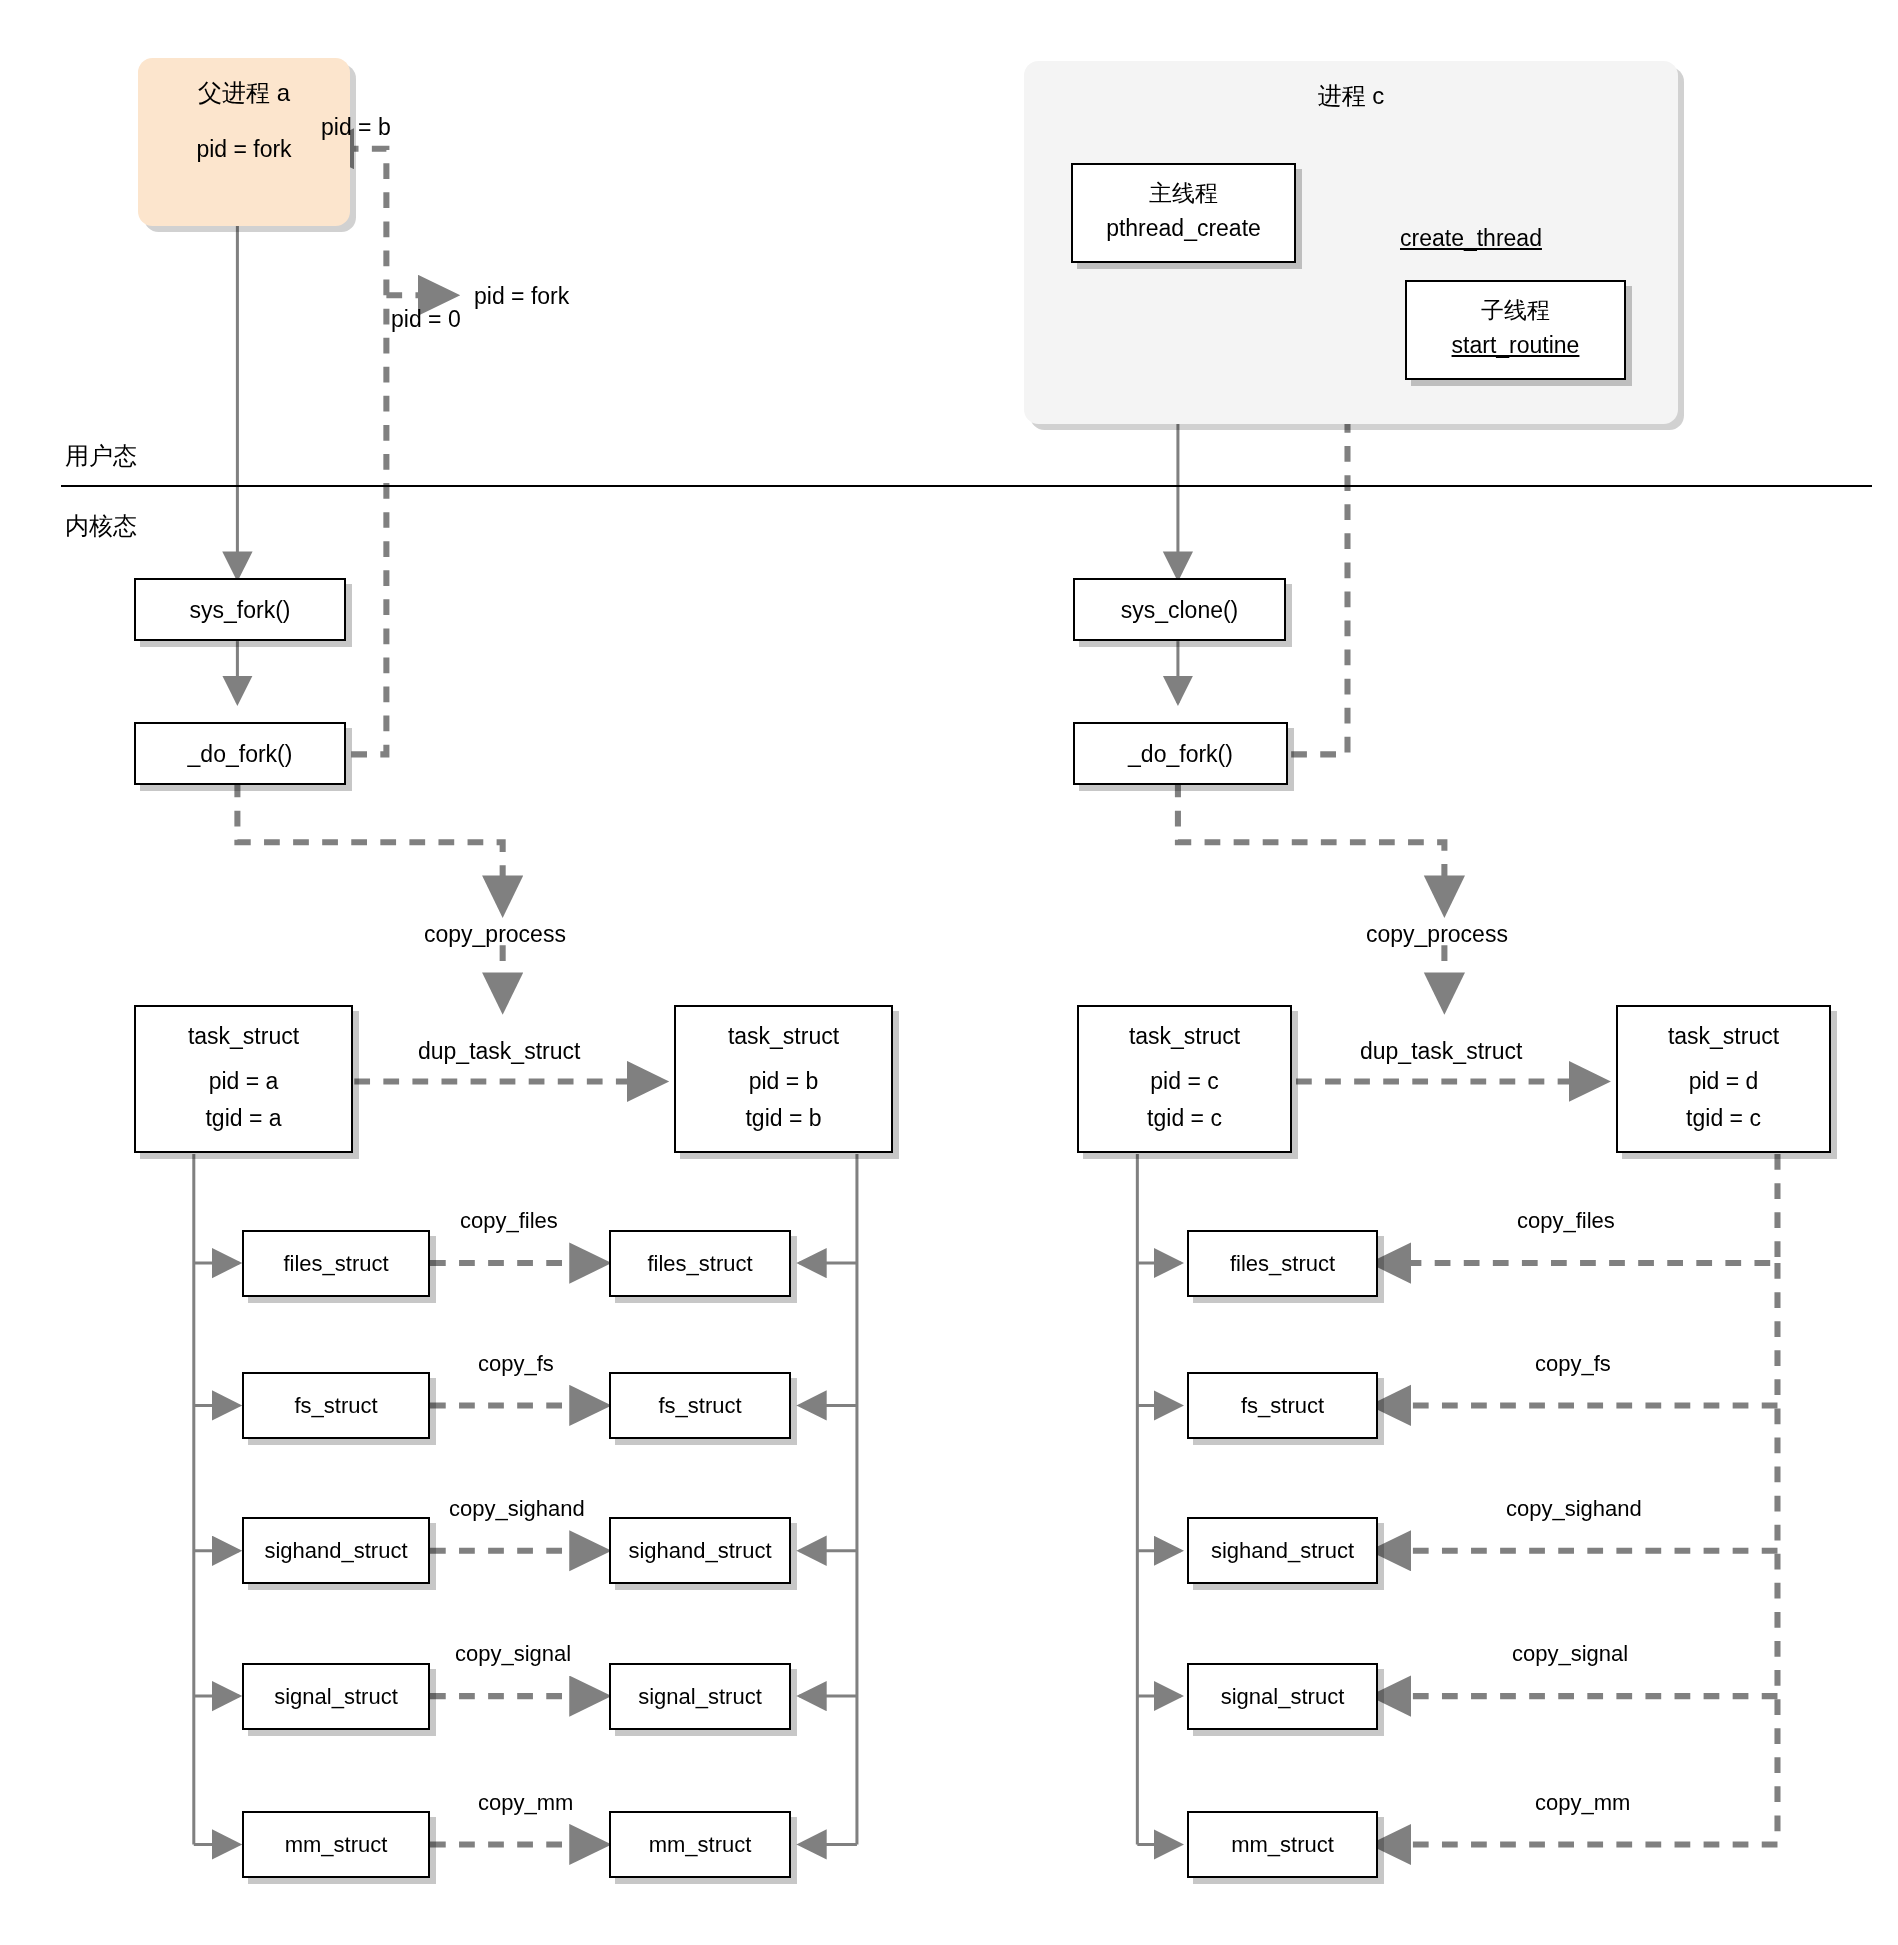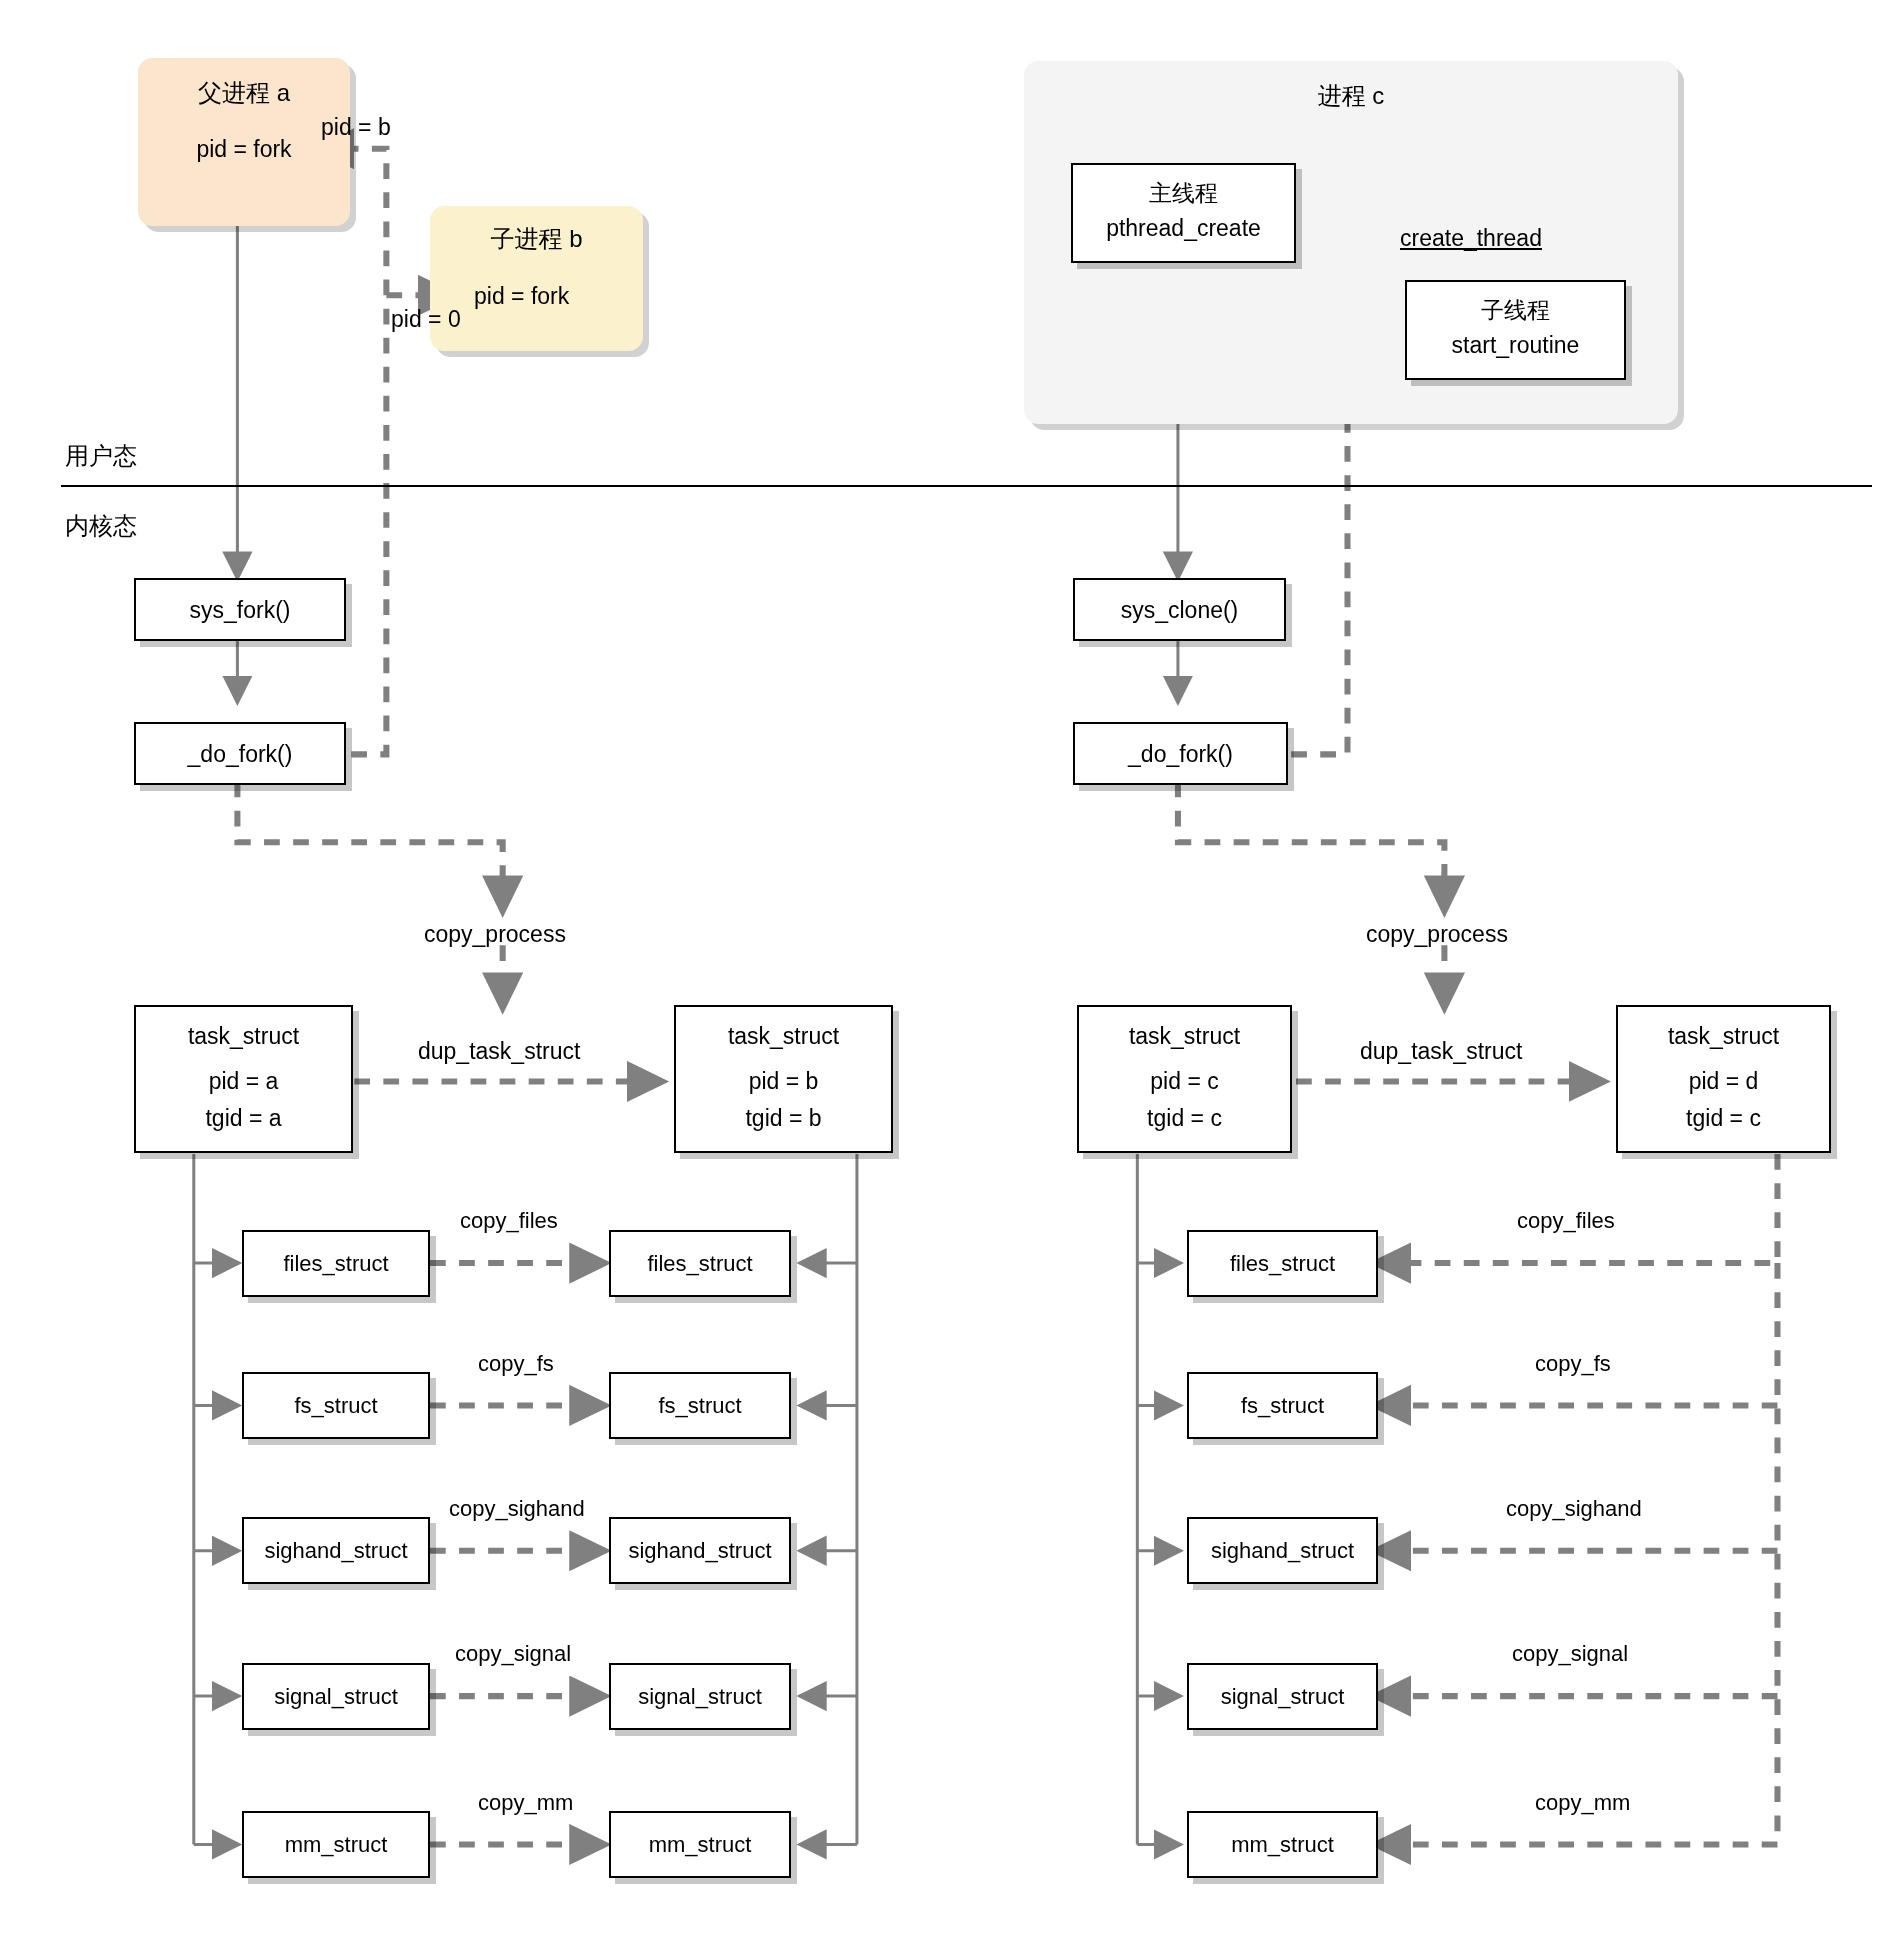--- a/index.html
+++ b/index.html
@@ -146,23 +146,20 @@
   <div class="divider-line" style="left:61px; top:485px; width:1811px;"></div>
   <div class="lbl fs-lg" style="left:65px; top:442px;">用户态</div>
   <div class="lbl fs-lg" style="left:65px; top:512px;text-align:center;">内核态</div>
 
   <div class="rounded-box" style="left:138px; top:58px; width:212px; height:168px; background:#fce5cd;">
     <div class="box-title fs-lg" style="top:19.4px;text-align:center;">父进程 a</div>
     <div class="box-title fs-md" style="top:78px;">pid = fork</div>
   </div>
   <div class="lbl fs-md" style="left:321px; top:114px;">pid = b</div>
 
-  <div class="rounded-box" style="left:430px; top:206px; width:213px; height:145px; background:#fcf1cd;">
-    <div class="box-title fs-lg" style="top:17px;">子进程 b</div>
-  </div>
   <div class="lbl fs-md" style="left:474px; top:283px;">pid = fork</div>
   <div class="lbl fs-md" style="left:391px; top:306px;">pid = 0</div>
 
   <div class="plain-box" style="left:134px; top:578px; width:212px; height:63px;">
     <div class="box-title fs-md" style="top:17px;">sys_fork()</div>
   </div>
   <div class="plain-box" style="left:134px; top:722px; width:212px; height:63px;">
     <div class="box-title fs-md" style="top:17px;">_do_fork()</div>
   </div>
   <div class="lbl fs-md" style="left:424px; top:921px;">copy_process</div>
@@ -223,21 +220,21 @@
 
   <div class="plain-box" style="left:1071px; top:163px; width:225px; height:100px;">
     <div class="box-title fs-md" style="top:13.3px;">主线程</div>
     <div class="box-title fs-md" style="top:50px;">pthread_create</div>
   </div>
 
   <div class="lbl fs-md" style="left:1400px; top:225px;text-decoration:underline;">create_thread</div>
 
   <div class="plain-box" style="left:1405px; top:280px; width:221px; height:100px;">
     <div class="box-title fs-md" style="top:13.3px;">子线程</div>
-    <div class="box-title fs-md" style="top:50px;">start_routine</div>
+    <div class="box-title fs-md" style="top:50px;text-decoration:underline;">start_routine</div>
   </div>
 
   <div class="plain-box" style="left:1073px; top:578px; width:213px; height:63px;">
     <div class="box-title fs-md" style="top:17px;">sys_clone()</div>
   </div>
   <div class="plain-box" style="left:1073px; top:722px; width:215px; height:63px;">
     <div class="box-title fs-md" style="top:17px;">_do_fork()</div>
   </div>
   <div class="lbl fs-md" style="left:1366px; top:921px;">copy_process</div>
 

